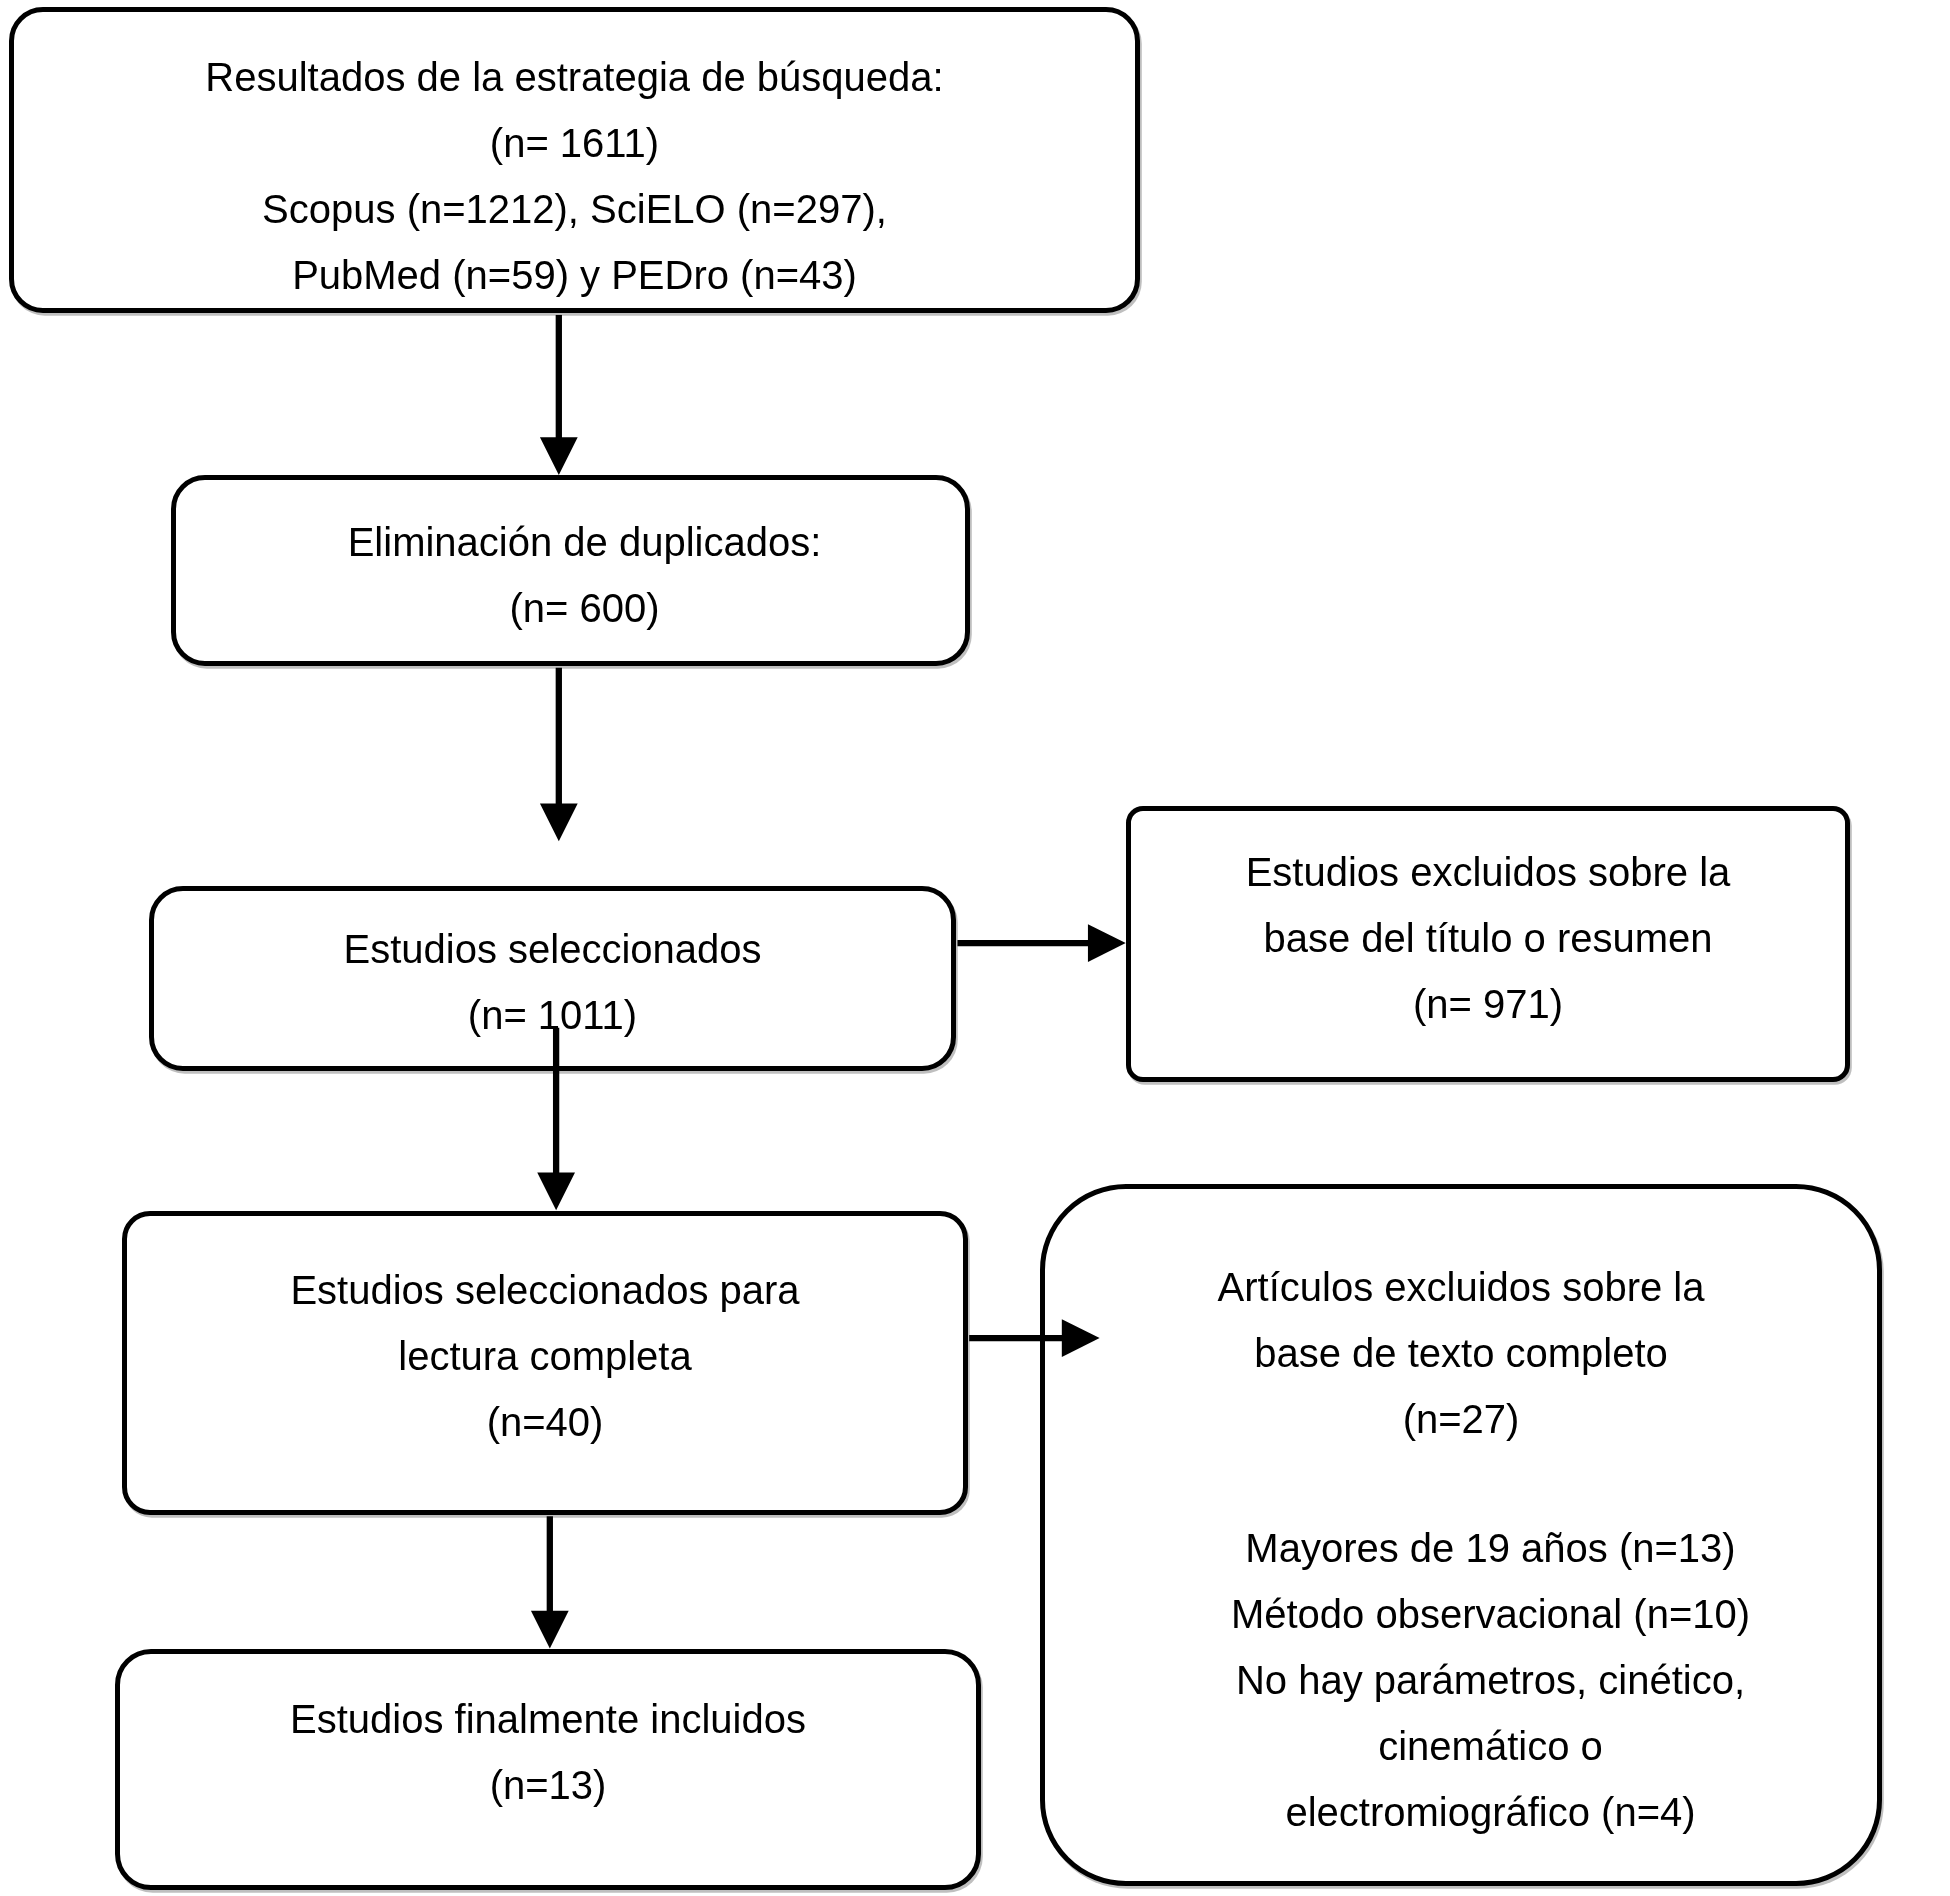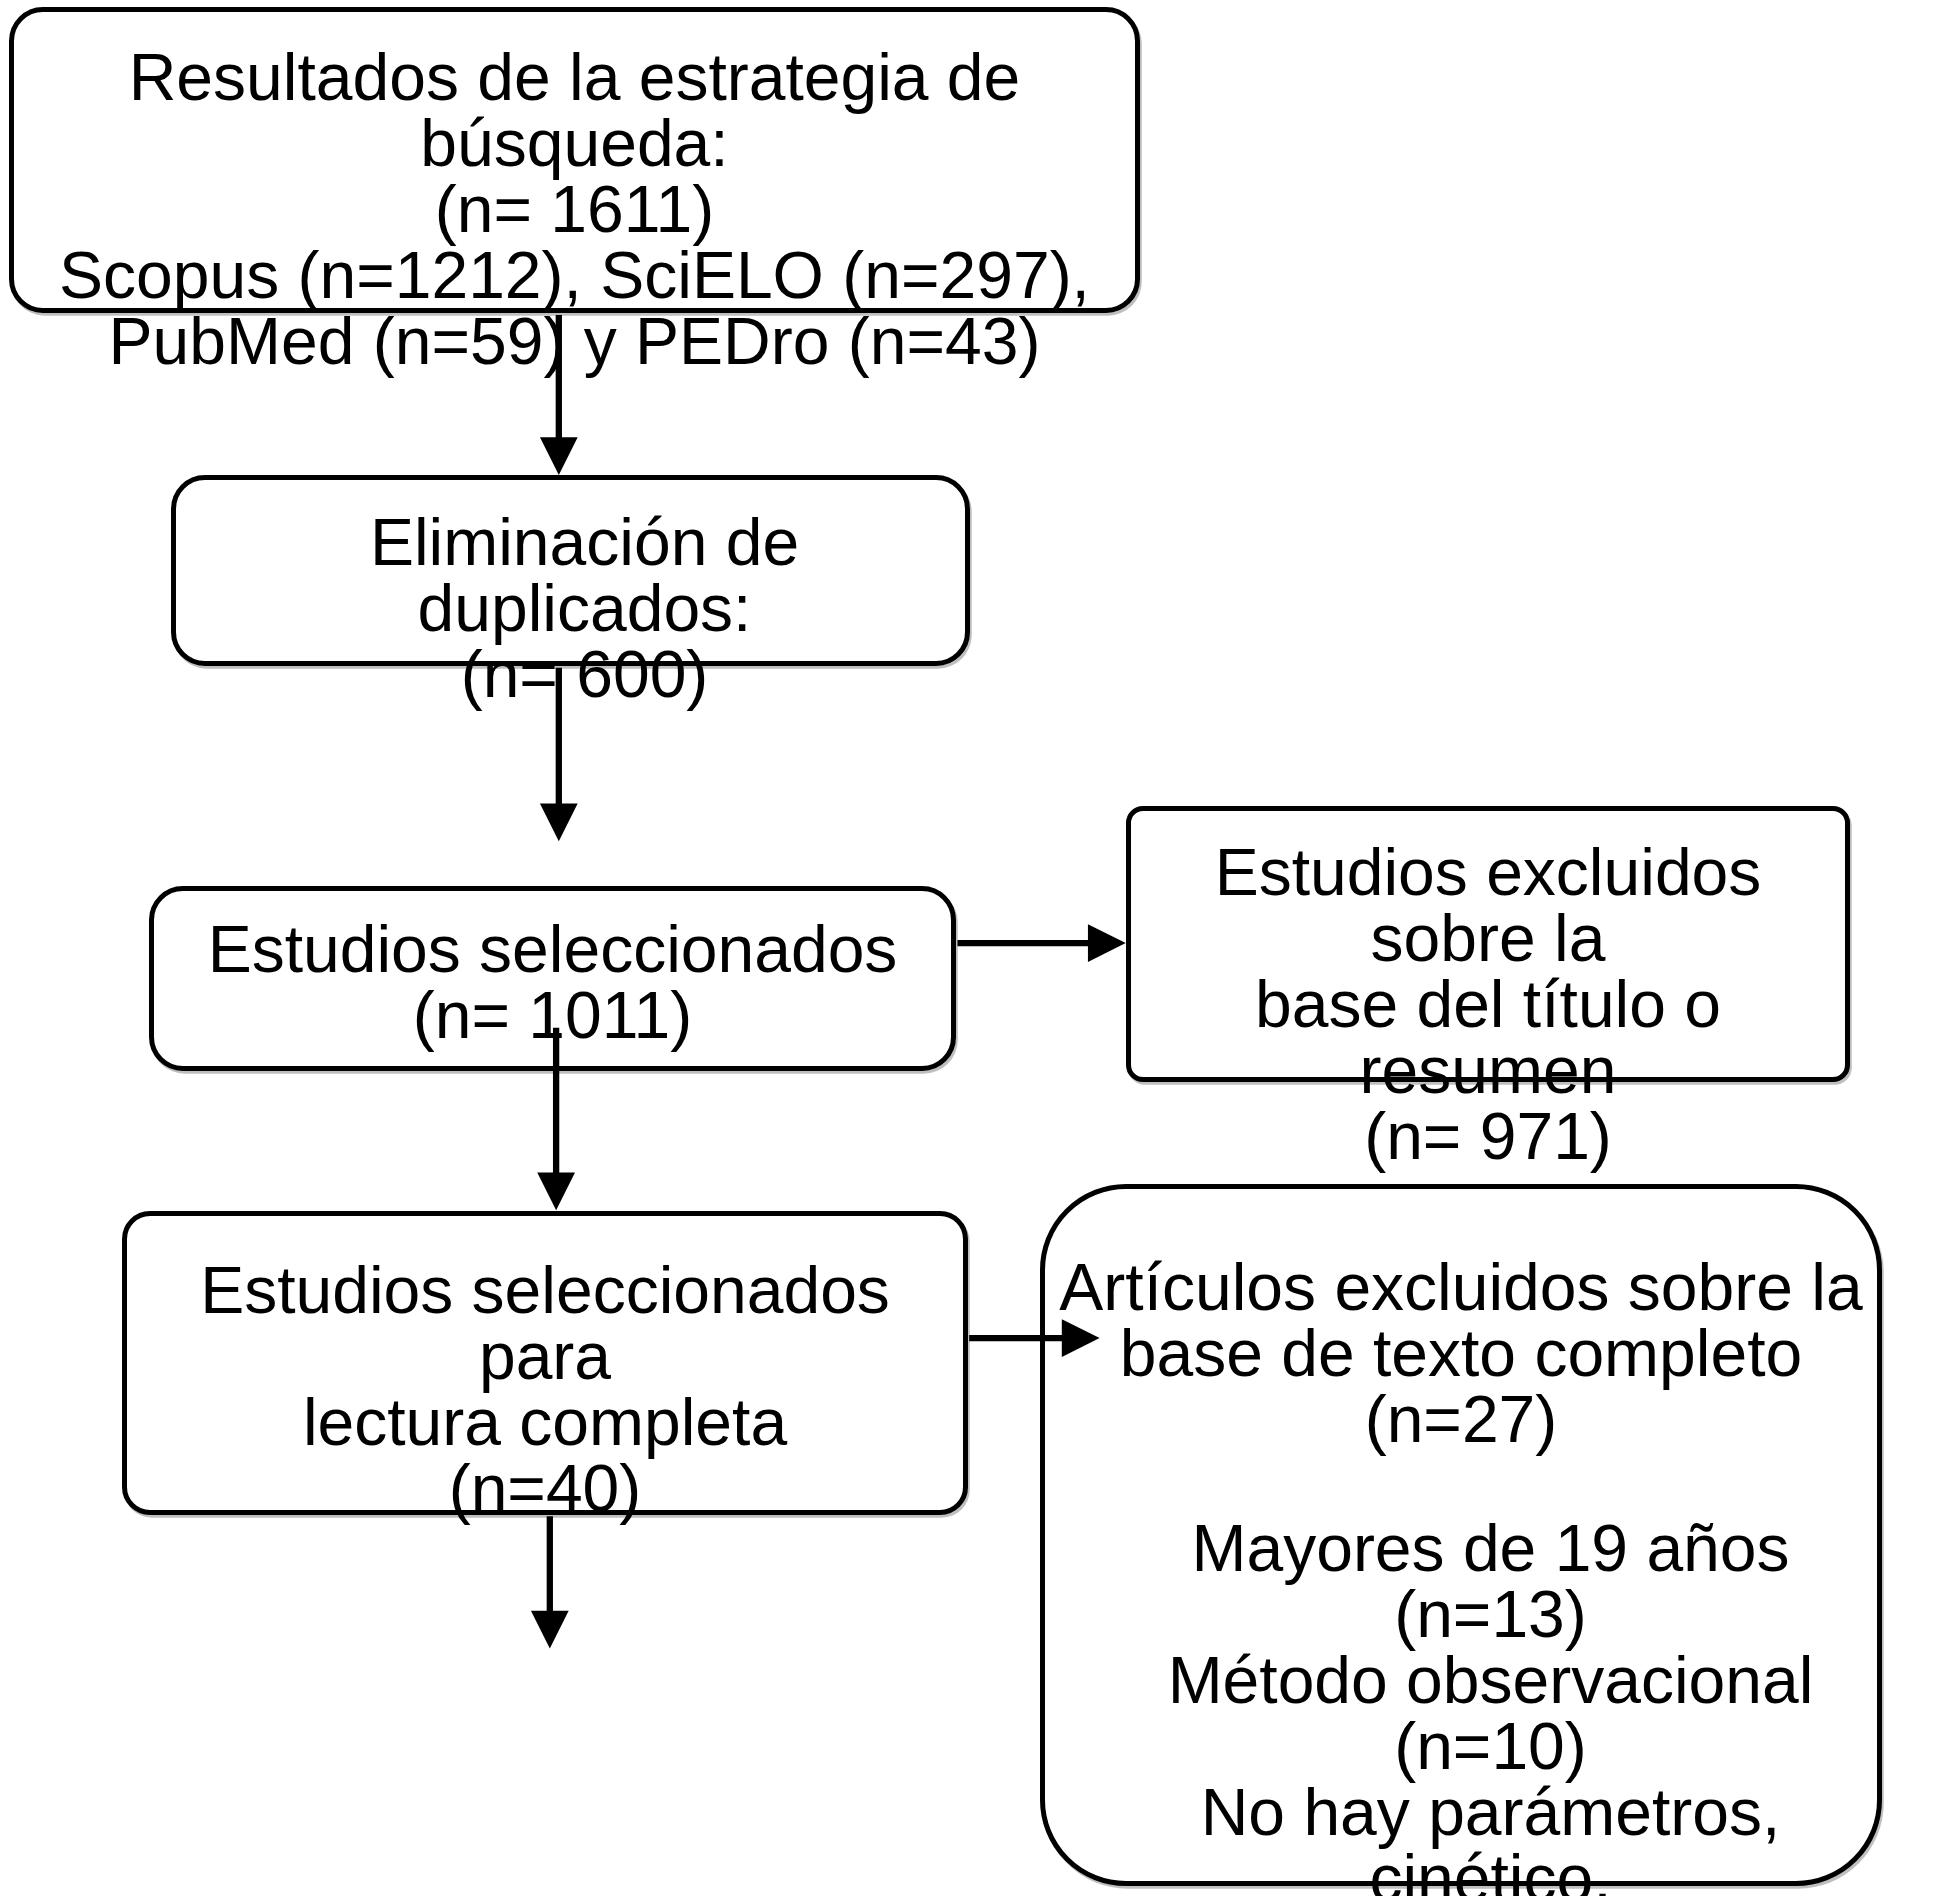--- a/index.html
+++ b/index.html
@@ -18,21 +18,21 @@
   .box {
     position: absolute;
     box-sizing: border-box;
     background: #ffffff;
     border: 5.4px solid #000000;
     box-shadow: 1.8px 2.7px 0 rgba(0,0,0,0.25);
   }
   .box-text {
     white-space: pre-line;
     text-align: center;
-    font-size: 66px;
+    font-size: 40px;
     line-height: 66px;
     color: #000000;
   }
   .box-text.left {
     text-align: center;
   }
   .arrows {
     position: absolute;
     left: 0;
     top: 0;
@@ -84,20 +84,24 @@
     <div class="box-text">Artículos excluidos sobre la
 base de texto completo
 (n=27)</div>
     <div class="box-text left" style="margin-top:63px; padding-left:77px; padding-right:18px;">Mayores de 19 años (n=13)
 Método observacional (n=10)
 No hay parámetros, cinético,
 cinemático o
 electromiográfico (n=4)</div>
   </div>
 
+  <div class="box" style="left:115px; top:1649px; width:866px; height:241px; border-radius:36px; padding-top:32px;">
+    <div class="box-text">Estudios finalmente incluidos
+(n=13)</div>
+  </div>
 
   <svg class="arrows" width="1950" height="1896" viewBox="0 0 2167 2107">
     <g>
       <line x1="621" y1="350" x2="621" y2="488"></line>
       <polygon points="600,486 642,486 621,528"></polygon>
     </g>
     <g>
       <line x1="621" y1="742" x2="621" y2="895"></line>
       <polygon points="600,893 642,893 621,935"></polygon>
     </g>

